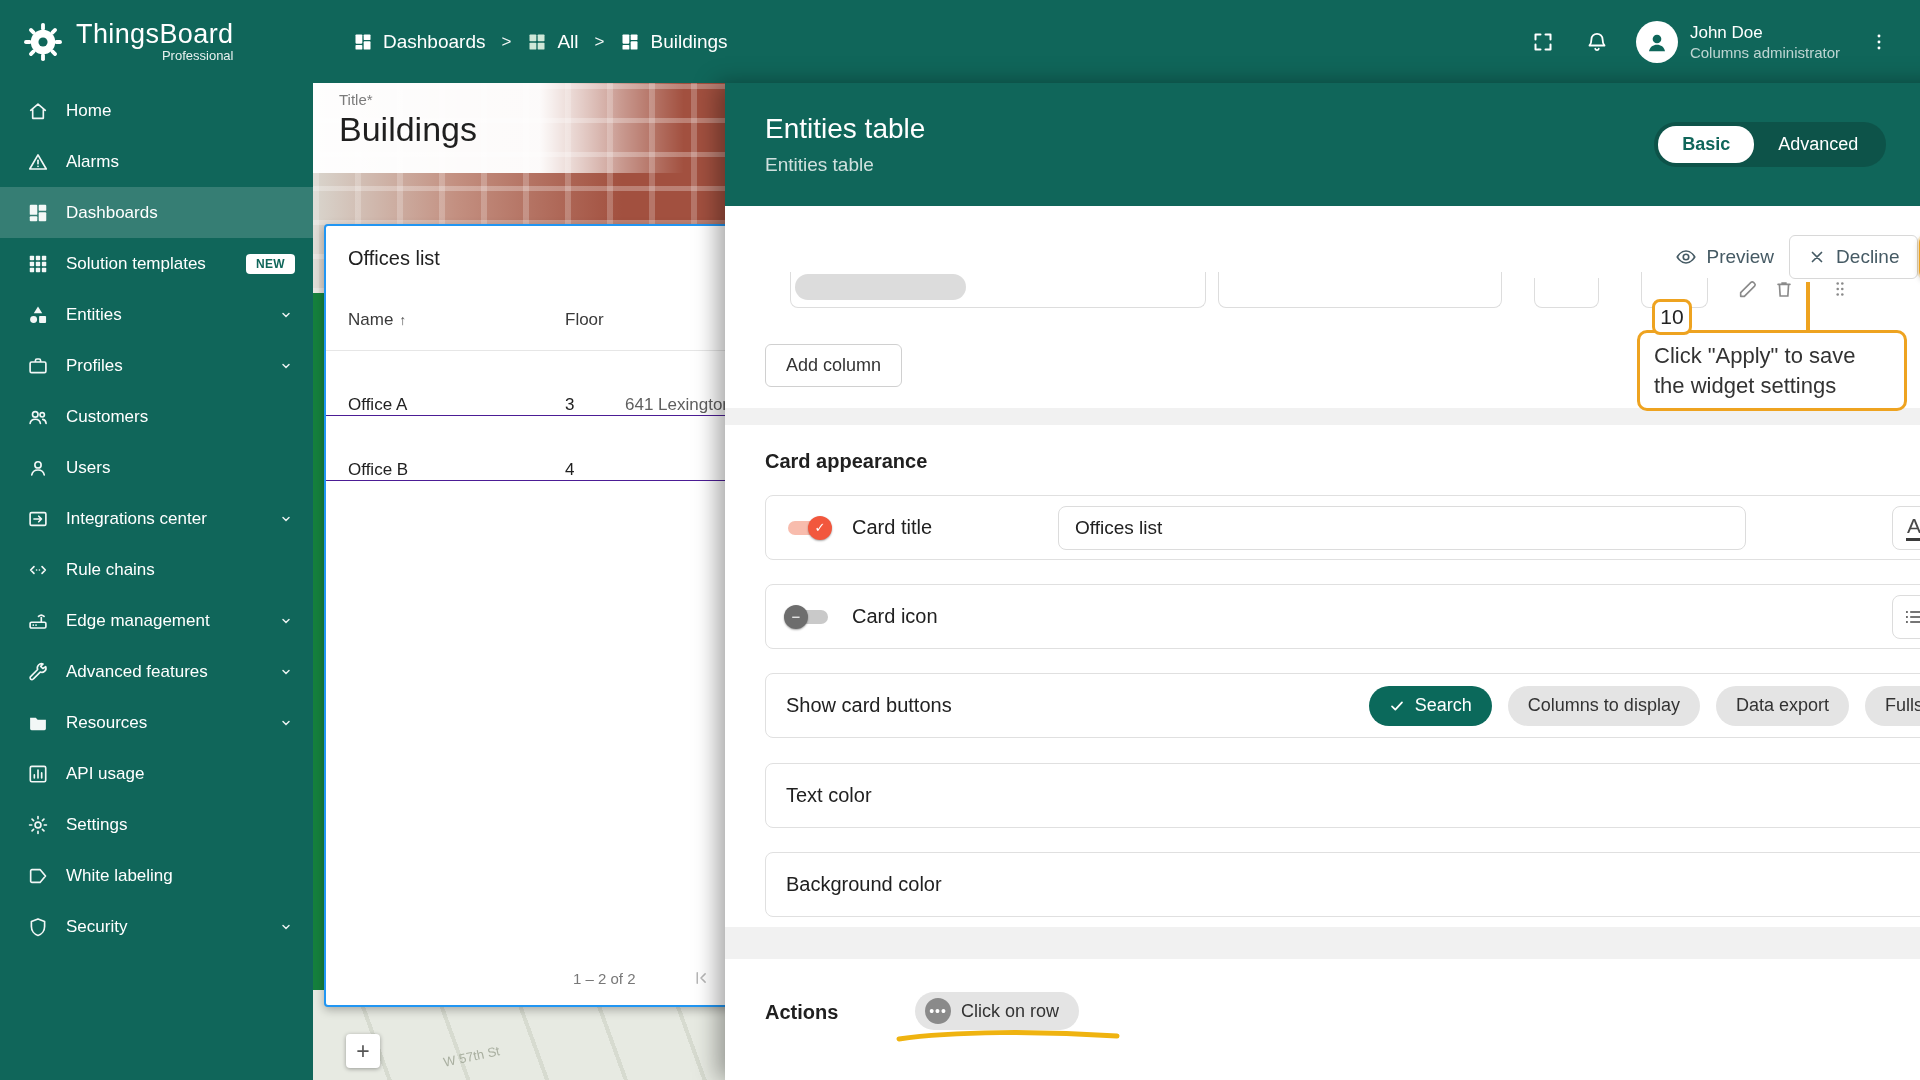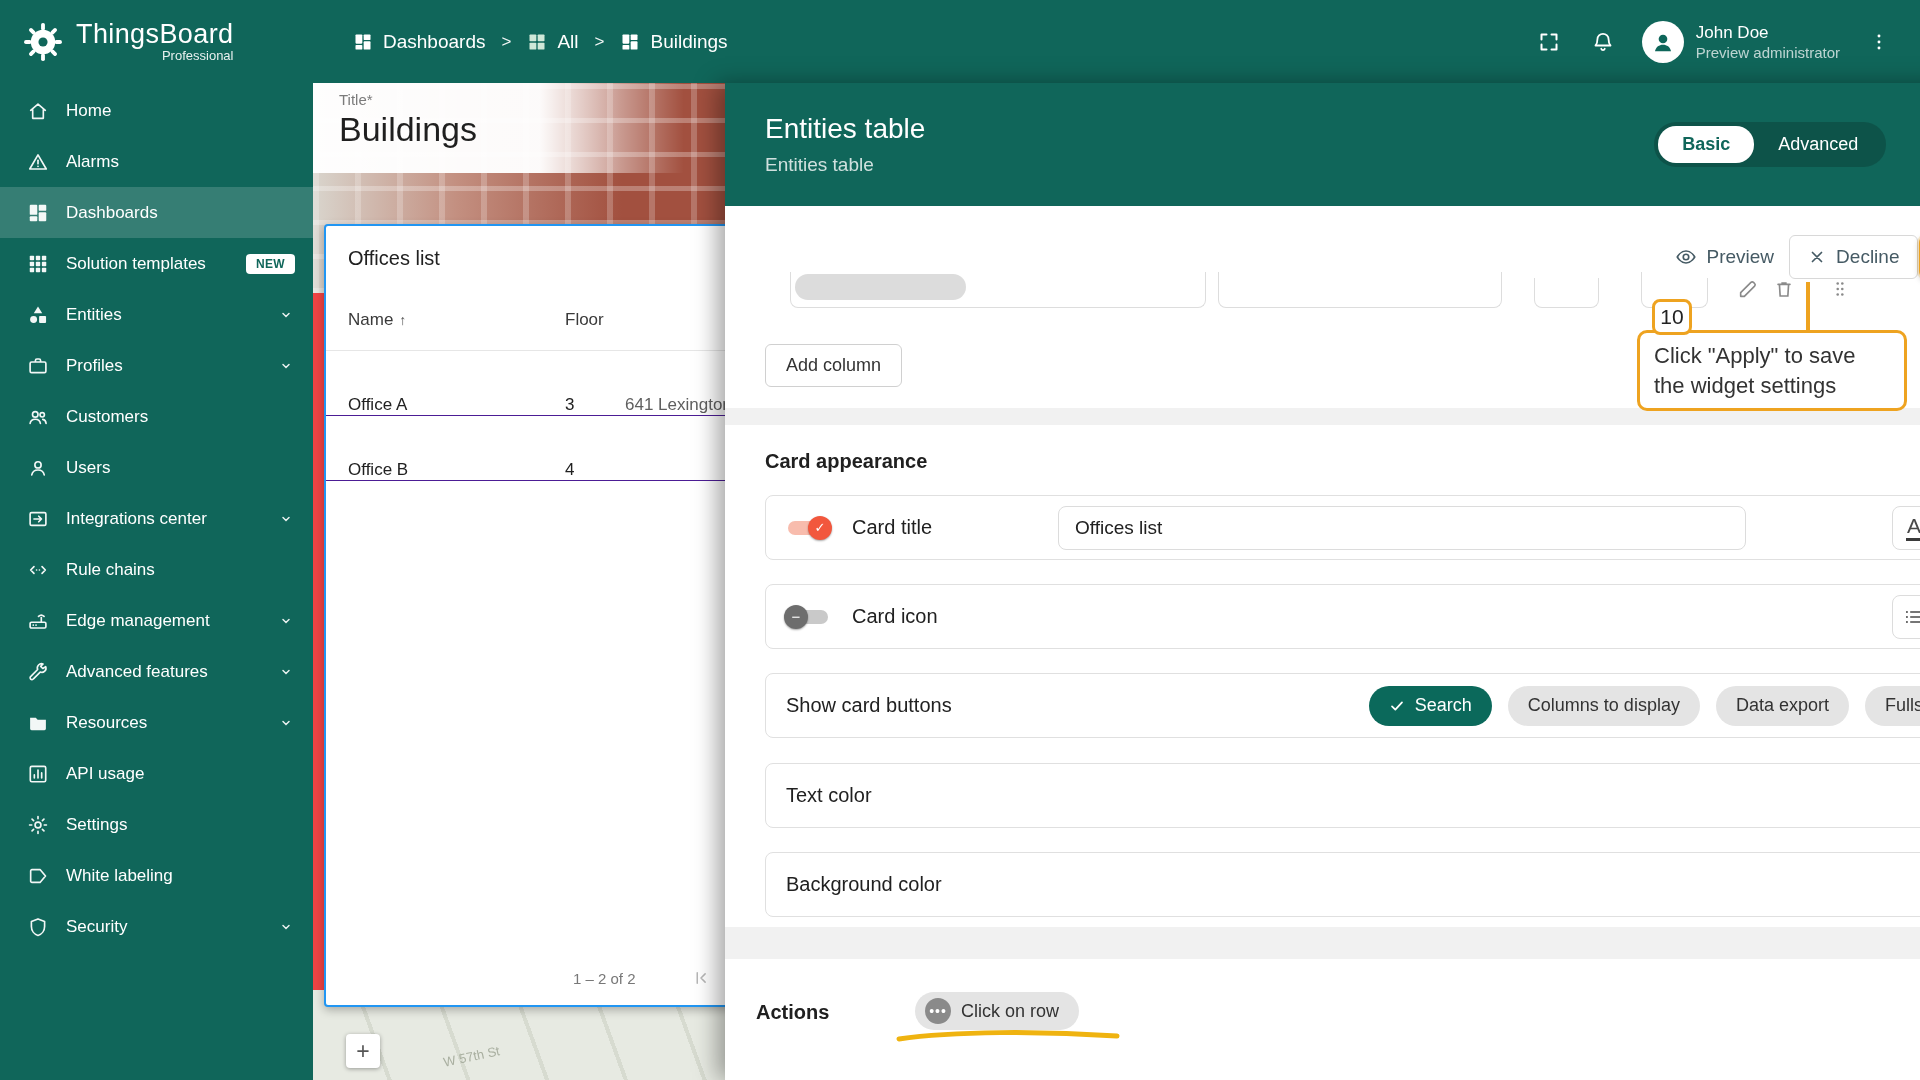--- a/index.html
+++ b/index.html
@@ -27,21 +27,21 @@
   .crumb { display:flex; align-items:center; gap:10px; cursor:pointer; }
   .crumb-sep { font-size:17px; opacity:.95; }
   .top-actions { margin-left:auto; display:flex; align-items:center; gap:24px; }
   .icon-btn { width:30px; height:30px; display:flex; align-items:center; justify-content:center; cursor:pointer; }
   .user-chip { display:flex; align-items:center; gap:12px; cursor:pointer; }
   .avatar { width:42px; height:42px; border-radius:50%; background:#fff; display:flex; align-items:center; justify-content:center; }
   .user-name { font-size:17px; line-height:1.3; }
   .user-role { font-size:15px; opacity:.72; }
 
   
-  .dashboard { position:absolute; left:313px; top:83px; width:412px; height:997px; background:#ef4444; overflow:hidden; z-index:1; }
+  .dashboard { position:absolute; left:313px; top:83px; width:412px; height:997px; background:#15803d; overflow:hidden; z-index:1; }
   .photo { position:absolute; left:0; top:0; width:412px; height:210px;
     background-color:#ad5a49;
     background-image:
       repeating-linear-gradient(0deg, rgba(255,255,255,.28) 0 5px, rgba(0,0,0,0) 5px 34px),
       repeating-linear-gradient(90deg, rgba(255,255,255,.22) 0 6px, rgba(0,0,0,0) 6px 42px),
       linear-gradient(90deg,#d9d5cd 0%, #c38f80 35%, #a2503f 75%);
   }
   .title-strip { position:absolute; left:0; top:0; width:412px; height:90px; padding:8px 26px 0;
     background:linear-gradient(90deg, rgba(255,255,255,.97) 0 55%, rgba(255,255,255,0) 90%); }
   .dash-title-label { font-size:15px; color:#7b7b7b; }
@@ -123,21 +123,21 @@
 
   .chips { margin-left:auto; display:flex; gap:16px; }
   .chip { height:40px; padding:0 20px; border-radius:20px; background:#E4E4E4; color:#333; font-size:18px;
     display:flex; align-items:center; gap:10px; cursor:pointer; white-space:nowrap; }
   .chip.active { background:#0B695B; color:#fff; }
 
   .color-swatch { margin-left:auto; width:40px; height:40px; border-radius:8px; cursor:pointer; }
   .swatch-black { background:#141414; border:2px solid #e8e8e8; }
   .swatch-white { background:#fff; border:2px solid #d2d2d2; }
 
-  .actions-heading { position:absolute; left:31px; top:795px; font-size:20px; font-weight:bold; color:#202020; }
+  .actions-heading { position:absolute; left:40px; top:795px; font-size:20px; font-weight:bold; color:#202020; }
   .act-chip { position:absolute; left:190px; top:786px; height:38px; border-radius:19px; background:#E4E4E4;
     display:flex; align-items:center; gap:10px; padding:0 20px 0 10px; font-size:18px; color:#333; cursor:pointer; z-index:2; }
   .act-avatar { width:26px; height:26px; border-radius:50%; background:#8a8a8a; color:#fff; display:flex; align-items:center; justify-content:center; font-size:14px; letter-spacing:1px; }
   .act-underline { position:absolute; left:168px; top:822px; z-index:1; }
   .act-plus { position:absolute; right:58px; top:790px; font-size:30px; color:#0B695B; cursor:pointer; line-height:1; }
 
   
   .connector { position:absolute; left:1806px; top:282px; width:4px; height:50px; background:#EEA320; z-index:29; }
   .step-badge { position:absolute; left:1652px; top:299px; width:40px; height:36px; background:#fff; border:3px solid #EEA320;
     border-radius:8px; display:flex; align-items:center; justify-content:center; font-size:21px; color:#222; z-index:31; }
@@ -448,21 +448,21 @@
         </span>
       <span class="user-chip">
         <span class="avatar">
             <svg width="26" height="26" viewBox="0 0 24 24" fill="#0E665A">
               <circle cx="12" cy="9.2" r="4"></circle>
               <path d="M4.6 20.6c.8-4 3.8-6 7.4-6s6.6 2 7.4 6z"></path>
             </svg>
           </span>
         <span>
           <div class="user-name">John Doe</div>
-          <div class="user-role">Preview administrator</div>
+          <div class="user-role">Columns administrator</div>
         </span>
       </span>
       <span class="icon-btn">
           <svg width="22" height="22" viewBox="0 0 24 24" fill="#fff">
             <circle cx="12" cy="5.4" r="1.6"></circle>
             <circle cx="12" cy="12" r="1.6"></circle>
             <circle cx="12" cy="18.6" r="1.6"></circle>
           </svg>
         </span>
     </div>

